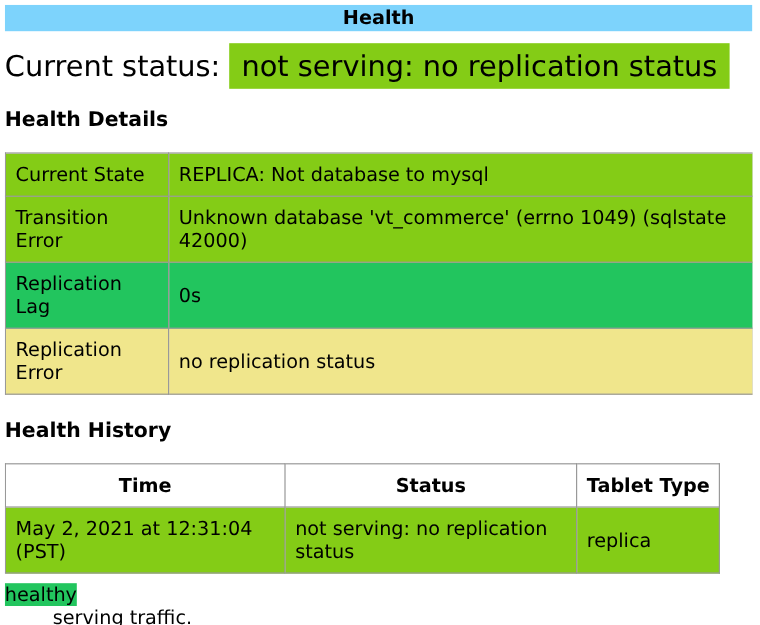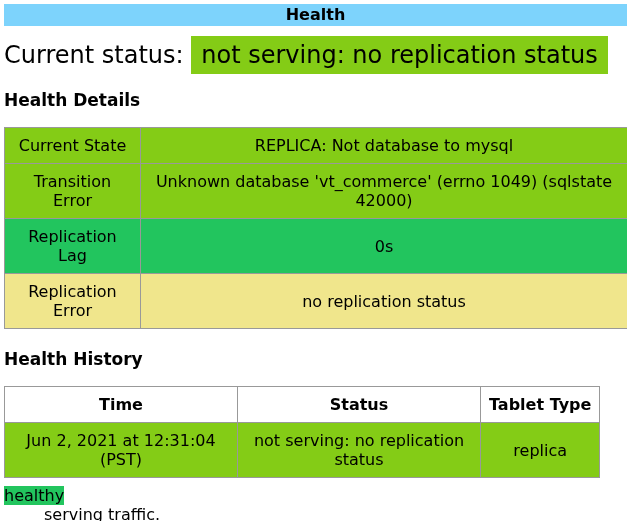--- a/index.html
+++ b/index.html
@@ -40,21 +40,21 @@
     margin: 20px 0 17px 0;
   }
 
   table {
     border-collapse: collapse;
     font-size: 16px;
   }
   td, th {
     border: 1px solid #999999;
     padding: 8px;
-    text-align: center;
+    text-align: left;
   }
 
   .details-table { width: 100%; }
   .details-table .label-col { width: 119px; }
 
   .history-table th {
     text-align: center;
     font-weight: bold;
     background: #ffffff;
   }
@@ -105,21 +105,21 @@
 <table class="history-table">
   <thead>
     <tr>
       <th class="time-col">Time</th>
       <th class="status-col">Status</th>
       <th>Tablet Type</th>
     </tr>
   </thead>
   <tbody>
     <tr class="unhealthy">
-      <td class="time-col">Jun 2, 2021 at 12:31:04 (PST)</td>
+      <td class="time-col">May 2, 2021 at 12:31:04 (PST)</td>
       <td class="status-col">not serving: no replication status</td>
       <td>replica</td>
     </tr>
   </tbody>
 </table>
 
 <dl class="legend">
   <dt>
     <span class="healthy">healthy</span>
   </dt>

